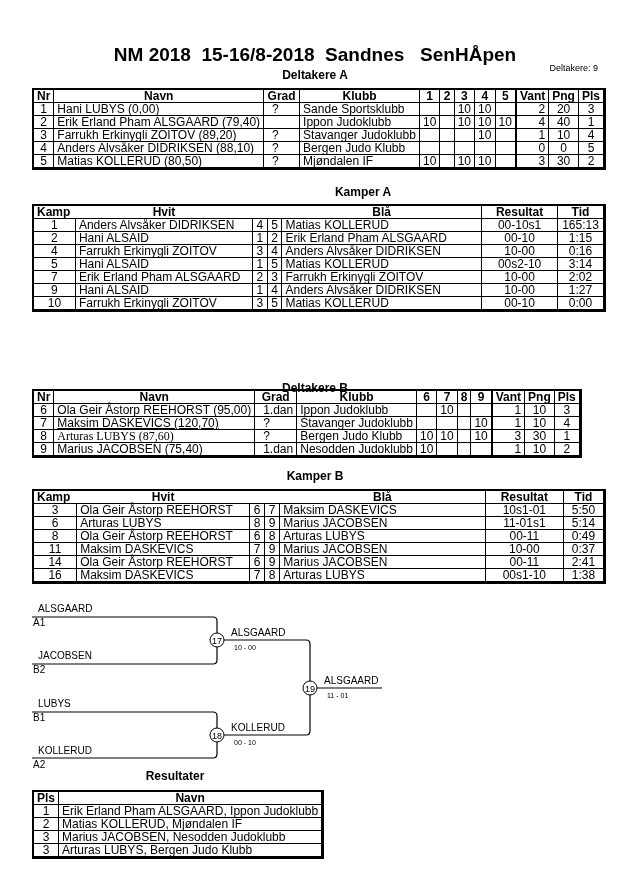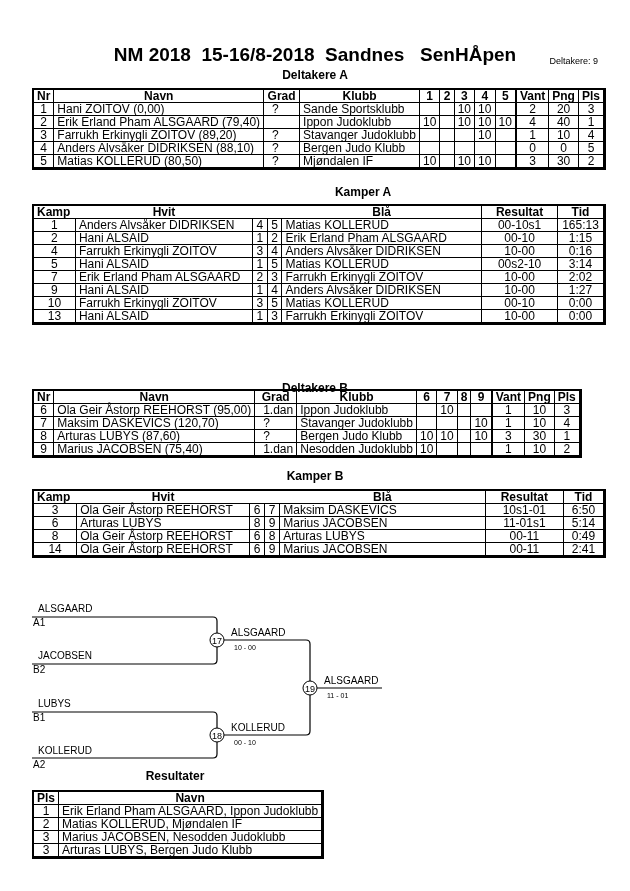--- a/index.html
+++ b/index.html
@@ -2,30 +2,30 @@
 <html><head>
 <meta charset="utf-8">
 <style>
   html, body { margin:0; padding:0; background:#fff; }
   body { width:630px; height:891px; position:relative; overflow:hidden;
          font-family:"Liberation Sans", sans-serif; color:#000; }
   .title { position:absolute; left:0; width:630px; top:44px; text-align:center;
            font-size:19px; font-weight:bold; white-space:pre; }
   .section { position:absolute; left:0; width:630px; text-align:center;
              font-size:12px; font-weight:bold; }
-  .count { position:absolute; right:32px; top:56px; font-size:9px; }
+  .count { position:absolute; right:32px; top:63px; font-size:9px; }
   table.t { position:absolute; border-collapse:collapse; font-size:12px;
             border:2px solid #000; border-right:3px solid #000; border-bottom:3px solid #000; }
   table.t td, table.t th { border:1px solid #000; padding:0 3px; height:12px; line-height:12px;
             white-space:nowrap; overflow:visible; }
   table.t th { font-weight:bold; }
   .c { text-align:center; }
   .r { text-align:right; }
   .l { text-align:left; }
-  .thickl { border-left:2px solid #000 !important; }
+  .thickl { border-left:2px solid #000 !important;text-align:right; }
   svg text { font-family:"Liberation Sans", sans-serif; }
 </style>
 </head>
 <body>
 
 <div class="title">NM 2018  15-16/8-2018  Sandnes   SenHÅpen</div>
 <div class="section" style="top:68px;">Deltakere A</div>
 <div class="count">Deltakere: 9</div>
 
 <table class="t" id="tblA" style="left:32px; top:88px; width:574px;">
@@ -55,21 +55,21 @@
         <th class="c">4</th>
         <th class="c">5</th>
         <th class="c thickl">Vant</th>
         <th class="c">Png</th>
         <th class="c">Pls</th>
       </tr>
     </thead>
   <tbody id="bodyA">
       <tr>
         <td class="c">1</td>
-        <td class="l" style="overflow: visible; position: relative; z-index: 2;">Hani ZOITOV  (0,00)</td>
+        <td class="l" style="overflow: visible; position: relative; z-index: 2;">Hani LUBYS  (0,00)</td>
         <td class="l" style="padding-left: 8px;">?</td>
         <td class="l">Sande Sportsklubb</td>
         <td class="c"></td>
         <td class="c"></td>
         <td class="c">10</td>
         <td class="c">10</td>
         <td class="c"></td>
         <td class="c thickl">2</td>
         <td class="c">20</td>
         <td class="c">3</td>
@@ -211,29 +211,20 @@
       </tr>
       <tr>
         <td class="c">10</td>
         <td class="l">Farrukh Erkinygli ZOITOV</td>
         <td class="c">3</td>
         <td class="c">5</td>
         <td class="l">Matias KOLLERUD</td>
         <td class="c">00-10</td>
         <td class="c">0:00</td>
       </tr>
-      <tr>
-        <td class="c">13</td>
-        <td class="l">Hani ALSAID</td>
-        <td class="c">1</td>
-        <td class="c">3</td>
-        <td class="l">Farrukh Erkinygli ZOITOV</td>
-        <td class="c">10-00</td>
-        <td class="c">0:00</td>
-      </tr>
     </tbody>
 </table>
 
 <div class="section" style="top:381px;">Deltakere B</div>
 <table class="t" id="tblB" style="left:32px; top:389px; width:528px;">
   <colgroup>
     <col style="width:20px">
       <col style="width:150px">
       <col style="width:52px">
       <col style="width:122px">
@@ -269,34 +260,34 @@
         <td class="c"></td>
         <td class="c">10</td>
         <td class="c"></td>
         <td class="c"></td>
         <td class="c thickl">1</td>
         <td class="c">10</td>
         <td class="c">3</td>
       </tr>
       <tr>
         <td class="c">7</td>
-        <td class="l" style="overflow: visible; position: relative; z-index: 2;">Maksim DASKEVICS  (120,70)</td>
+        <td class="l" style="overflow: visible; position: relative; z-index: 2; text-decoration: underline;">Maksim DASKEVICS  (120,70)</td>
         <td class="l" style="padding-left: 8px;">?</td>
         <td class="l">Stavanger Judoklubb</td>
         <td class="c"></td>
         <td class="c"></td>
         <td class="c"></td>
         <td class="c">10</td>
         <td class="c thickl">1</td>
         <td class="c">10</td>
         <td class="c">4</td>
       </tr>
       <tr>
         <td class="c">8</td>
-        <td class="l" style="overflow: visible; position: relative; z-index: 2;">Arturas LUBYS  (87,60)</td>
+        <td class="l" style="overflow: visible; position: relative; z-index: 2; font-family: Liberation Serif, serif;">Arturas LUBYS  (87,60)</td>
         <td class="l" style="padding-left: 8px;">?</td>
         <td class="l">Bergen Judo Klubb</td>
         <td class="c">10</td>
         <td class="c">10</td>
         <td class="c"></td>
         <td class="c">10</td>
         <td class="c thickl">3</td>
         <td class="c">30</td>
         <td class="c">1</td>
       </tr>
@@ -338,48 +329,66 @@
       </tr>
     </thead>
   <tbody id="bodyKB">
       <tr>
         <td class="c">3</td>
         <td class="l">Ola Geir Åstorp REEHORST</td>
         <td class="c">6</td>
         <td class="c">7</td>
         <td class="l">Maksim DASKEVICS</td>
         <td class="c">10s1-01</td>
-        <td class="c">6:50</td>
+        <td class="c">5:50</td>
       </tr>
       <tr>
         <td class="c">6</td>
         <td class="l">Arturas LUBYS</td>
         <td class="c">8</td>
         <td class="c">9</td>
         <td class="l">Marius JACOBSEN</td>
         <td class="c">11-01s1</td>
         <td class="c">5:14</td>
       </tr>
       <tr>
         <td class="c">8</td>
         <td class="l">Ola Geir Åstorp REEHORST</td>
         <td class="c">6</td>
         <td class="c">8</td>
         <td class="l">Arturas LUBYS</td>
         <td class="c">00-11</td>
         <td class="c">0:49</td>
       </tr>
       <tr>
+        <td class="c">11</td>
+        <td class="l">Maksim DASKEVICS</td>
+        <td class="c">7</td>
+        <td class="c">9</td>
+        <td class="l">Marius JACOBSEN</td>
+        <td class="c">10-00</td>
+        <td class="c">0:37</td>
+      </tr>
+      <tr>
         <td class="c">14</td>
         <td class="l">Ola Geir Åstorp REEHORST</td>
         <td class="c">6</td>
         <td class="c">9</td>
         <td class="l">Marius JACOBSEN</td>
         <td class="c">00-11</td>
         <td class="c">2:41</td>
+      </tr>
+      <tr>
+        <td class="c">16</td>
+        <td class="l">Maksim DASKEVICS</td>
+        <td class="c">7</td>
+        <td class="c">8</td>
+        <td class="l">Arturas LUBYS</td>
+        <td class="c">00s1-10</td>
+        <td class="c">1:38</td>
       </tr>
     </tbody>
 </table>
 
 <svg style="position:absolute; left:0; top:595px;" width="420" height="175">
   <g fill="none" stroke="#000" stroke-width="1.2">
     <path d="M32 22 H213 Q217 22 217 26 V65 Q217 69 213 69 H32"></path>
     <path d="M32 117 H213 Q217 117 217 121 V159 Q217 163 213 163 H32"></path>
     <path d="M224 45 H306 Q310 45 310 49 V136 Q310 140 306 140 H224"></path>
     <path d="M317 93 H382"></path>

